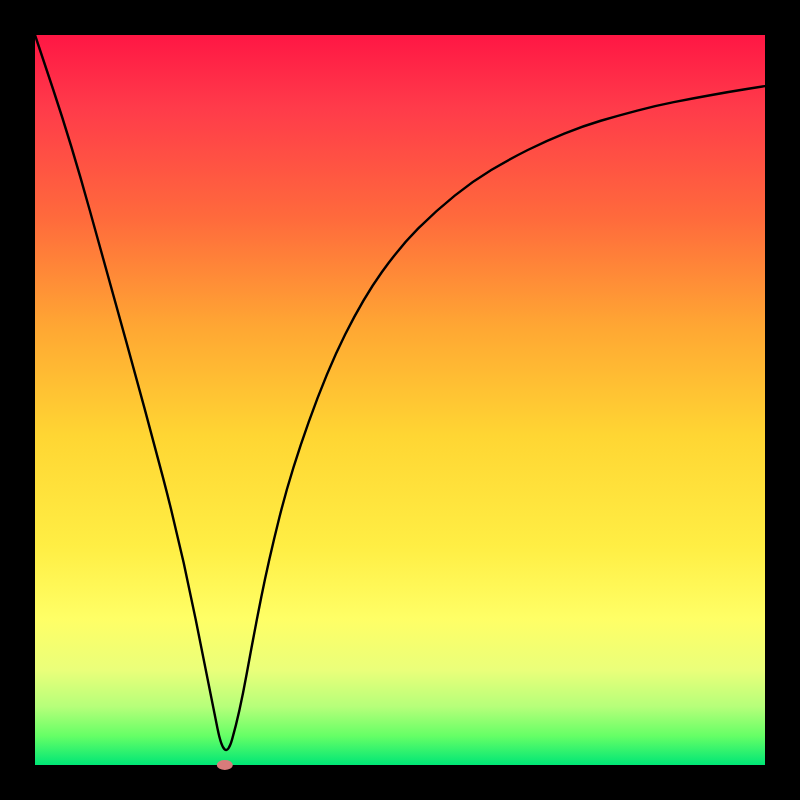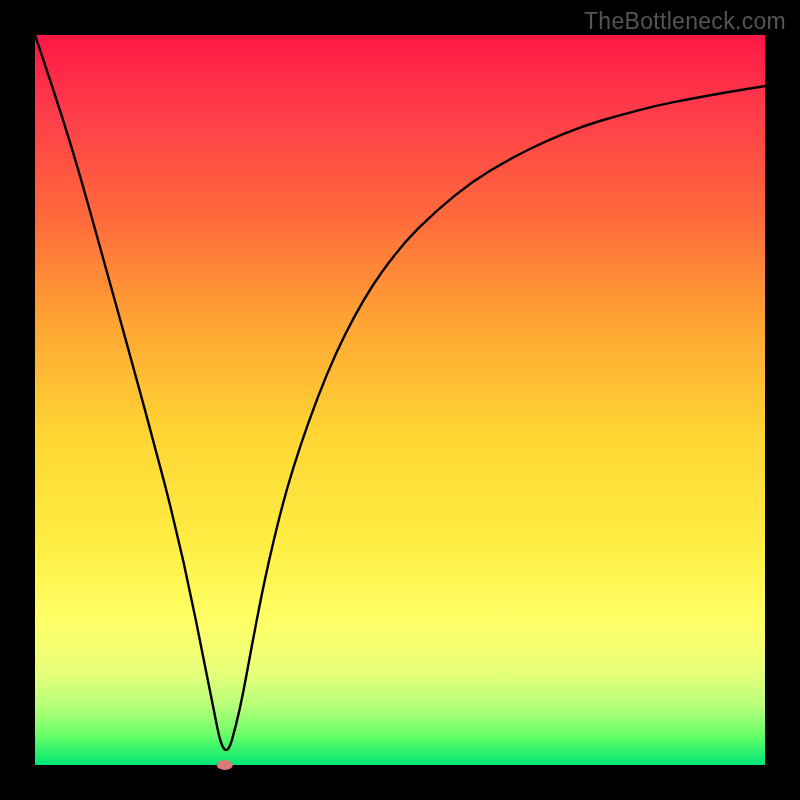--- a/index.html
+++ b/index.html
@@ -61,14 +61,13 @@
 </style>
 </head>
 <body>
 
 <div class="frame">
   <div class="plot-bg"></div>
   <svg class="curve" viewBox="0 0 730 730" preserveAspectRatio="none">
     <path id="curve-path" fill="none" stroke="#000" stroke-width="2.4" stroke-linejoin="round" stroke-linecap="round" d="M 0.00 0.00 Q 0.00 0.00 18.25 54.75 Q 36.50 109.50 54.75 175.20 Q 73.00 240.90 91.25 306.60 Q 109.50 372.30 127.75 441.65 Q 146.00 511.00 160.60 584.00 Q 175.20 657.00 182.50 693.50 Q 189.80 730.00 197.10 704.45 Q 204.40 678.90 211.70 638.75 Q 219.00 598.60 226.30 562.10 Q 233.60 525.60 244.55 481.80 Q 255.50 438.00 273.75 386.90 Q 292.00 335.80 310.25 299.30 Q 328.50 262.80 346.75 237.25 Q 365.00 211.70 383.25 193.45 Q 401.50 175.20 419.75 160.60 Q 438.00 146.00 456.25 135.05 Q 474.50 124.10 492.75 114.98 Q 511.00 105.85 529.25 98.55 Q 547.50 91.25 565.75 85.77 Q 584.00 80.30 602.25 75.55 Q 620.50 70.81 638.75 67.16 Q 657.00 63.51 675.25 60.23 Q 693.50 56.94 711.75 54.02 T 730.00 51.10"></path>
     <ellipse id="min-marker" class="marker" rx="8" ry="5" cx="189.80" cy="730.00"></ellipse>
   </svg>
-  <div class="watermark">TheBottleneck.com</div>
 </div>
 
 </body></html>

